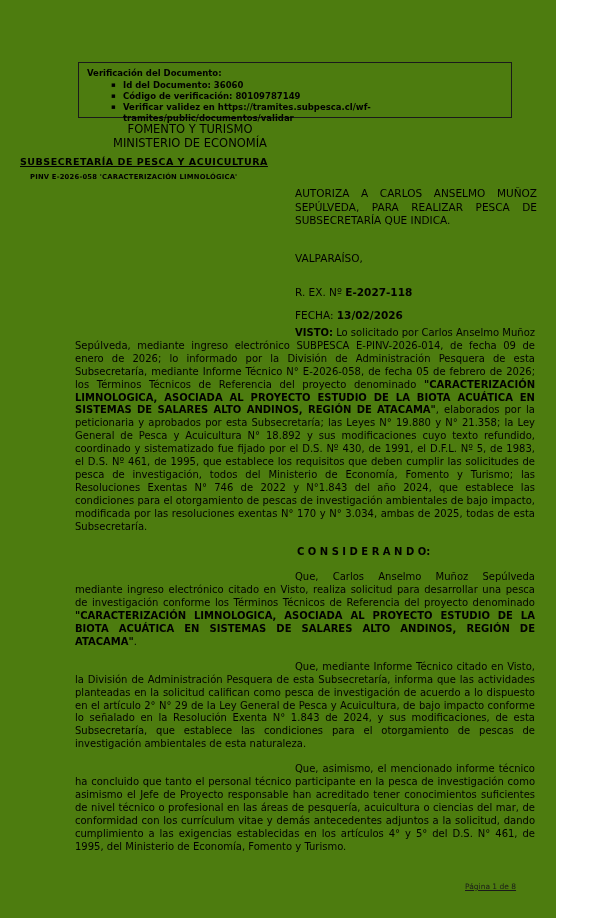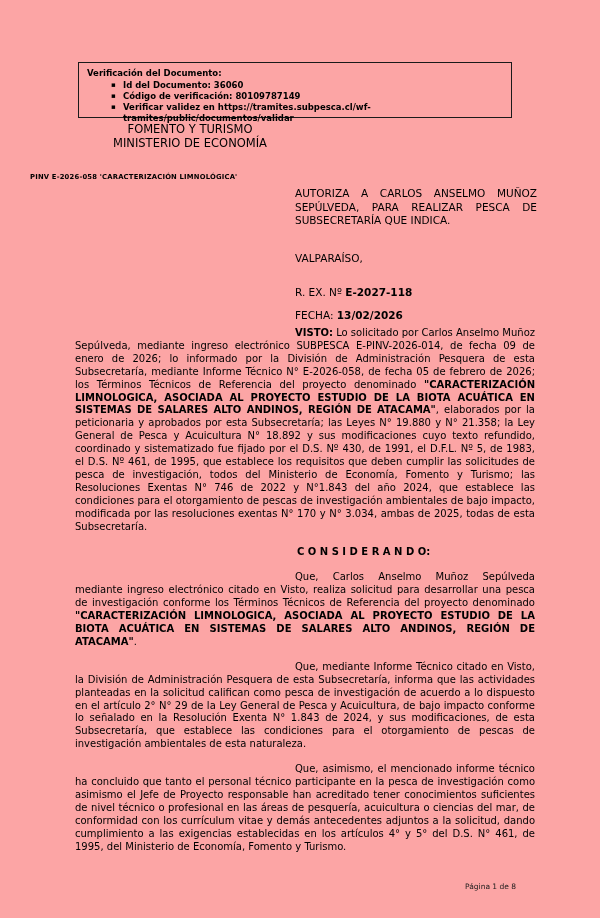--- a/index.html
+++ b/index.html
@@ -1,19 +1,19 @@
 <!DOCTYPE html>
 <html><head>
 <meta charset="utf-8">
 <style>
   html,body{margin:0;padding:0;background:#fff;}
   .page{
     position:relative;
-    width:600px;height:918px;
-    background:#fca5a5;
+    width:556px;height:918px;
+    background:#4d7c0f;
     font-family:"DejaVu Sans", sans-serif;
     color:#000;
     overflow:hidden;
   }
   
   .verify-box{
     position:absolute;left:78px;top:62px;width:416px;height:44px;
     border:1.5px solid #1a1a1a;
     padding:5px 8px;
     font-size:8.5px;font-weight:bold;line-height:11px;
@@ -50,21 +50,21 @@
     position:absolute;left:75px;top:327px;width:460px;
     font-size:10px;line-height:12.9px;text-align:justify;
   }
   .para{margin:0 0 12px 0;text-indent:220px;}
   .considerando{
     margin:2px 0 13px 0;
     font-weight:bold;text-indent:222px;text-align:left;
   }
   .footer-page{
     position:absolute;left:465px;top:882px;
-    font-size:7.5px;color:#1a1a1a;
+    font-size:7.5px;color:#1a1a1a;text-decoration:underline;
   }
 </style>
 </head>
 <body>
 
 <div class="page">
 
   <div class="verify-box">
     <p class="verify-title">Verificación del Documento:</p>
     <ul class="verify-list">
@@ -72,20 +72,21 @@
       <li>Código de verificación: 80109787149</li>
       <li>Verificar validez en https://tramites.subpesca.cl/wf-tramites/public/documentos/validar</li>
     </ul>
   </div>
 
   <div class="ministry">
     <div>FOMENTO Y TURISMO</div>
     <div>MINISTERIO DE ECONOMÍA</div>
   </div>
 
+  <div class="subsecretaria">SUBSECRETARÍA DE PESCA Y ACUICULTURA</div>
   <div class="project-ref">PINV E-2026-058 'CARACTERIZACIÓN LIMNOLÓGICA'</div>
 
   <div class="subject">AUTORIZA A CARLOS ANSELMO MUÑOZ SEPÚLVEDA, PARA REALIZAR PESCA DE SUBSECRETARÍA QUE INDICA.</div>
   <div class="city">VALPARAÍSO,</div>
 
   <div class="res-number"><span>R. EX. Nº </span><span class="b">E-2027-118</span></div>
 
   <div class="res-date"><span>FECHA: </span><span class="b">13/02/2026</span></div>
 
   <div class="body-text">

